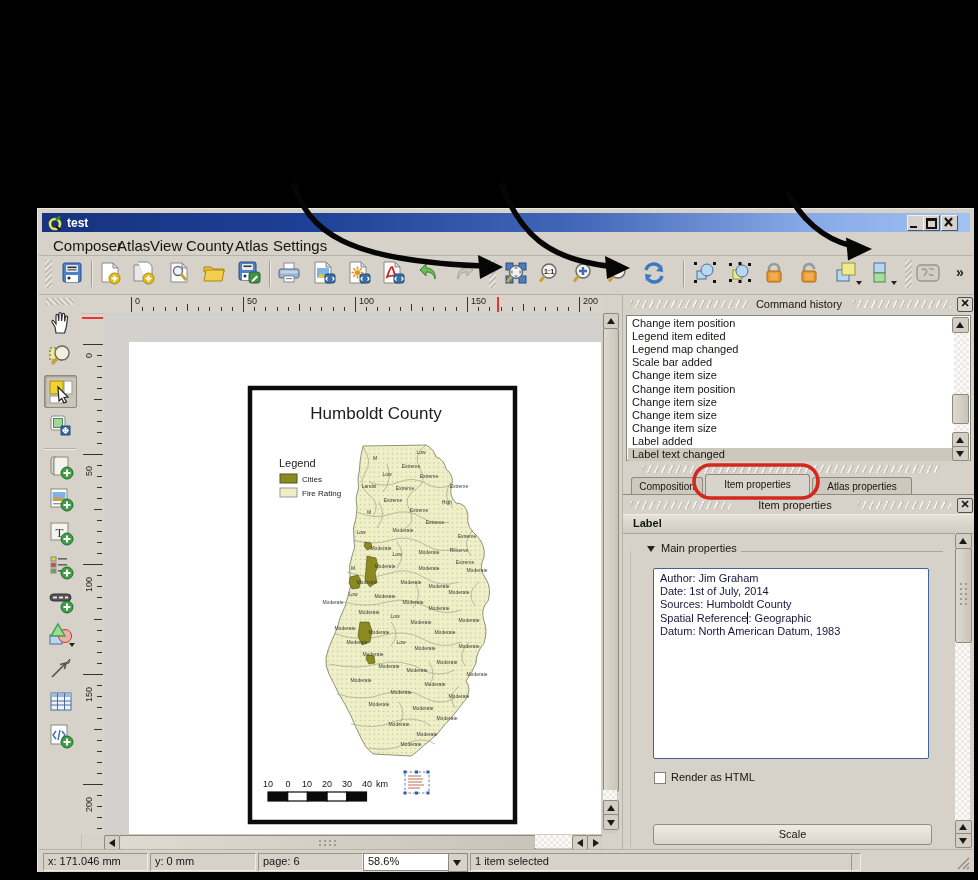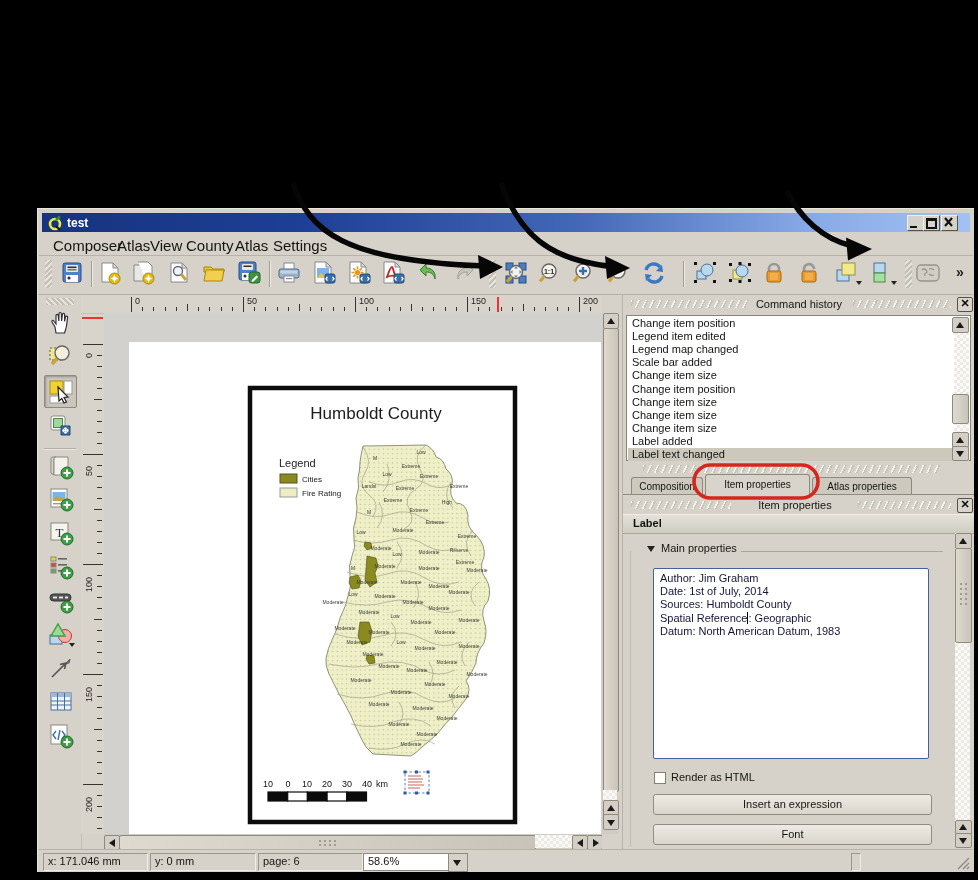--- a/index.html
+++ b/index.html
@@ -718,22 +718,21 @@
     <div class="abs" style="left:30px;top:273px;width:276px;height:191px;background:#fff;border:1px solid #45619d;border-radius:2px;
       font-size:11px;line-height:13.2px;color:#16163a;padding:3px 0 0 6px;box-sizing:border-box">
       Author: Jim Graham<br>
       Date: 1st of July, 2014<br>
       Sources: Humboldt County<br>
       Spatial Reference<span style="border-left:1px solid #000">:</span> Geographic<br>
       Datum: North American Datum, 1983
     </div>
     <div class="abs" style="left:31px;top:477px;width:10px;height:10px;background:#fdfdfb;border:1px solid #858175"></div>
     <div class="abs" style="left:48px;top:476px;font-size:11px;color:#15150f">Render as HTML</div>
-    <div class="btn" style="left:30px;top:499px;width:277px;height:19px;line-height:19px">Insert an expression</div>
-    <div class="btn" style="left:30px;top:529px;width:277px;height:19px;line-height:19px">Font</div>
+    <div class="btn" style="left:30px;top:529px;width:277px;height:19px;line-height:19px">Scale</div>
 
     <div class="abs sbtrack" style="left:332px;top:238px;width:15px;height:313px"></div>
     <div class="sbbtn" style="left:332px;top:238px;width:15px;height:14px">
           <div class="arrowup" style="left:3px;top:4px"></div>
         </div>
     <div class="sbthumb" style="left:332px;top:253px;width:15px;height:93px">
       <svg class="abs" style="left:3px;top:33px" width="9" height="26" viewBox="0 0 9 26">
         <g fill="#8e8a7e">
               <circle cx="2" cy="2" r="1"></circle>
               <circle cx="7" cy="2" r="1"></circle>
@@ -756,20 +755,21 @@
         </div>
   </div>
   <div id="status">
     <div class="sbox" style="left:4px;width:99px">x: 171.046 mm</div>
     <div class="sbox" style="left:111px;width:100px">y: 0 mm</div>
     <div class="sbox" style="left:219px;width:99px">page: 6</div>
     <div class="sbox" style="left:324px;width:85px;background:#fff;border-color:#8e8a7e">58.6%</div>
     <div class="abs" style="left:409px;top:3px;width:18px;height:17px;background:#d6d2c9;border:1px solid #8e8a7e">
       <div class="arrowdn" style="left:4px;top:6px"></div>
     </div>
+    <div class="sbox" style="left:431px;width:377px">1 item selected</div>
     <div class="sbox" style="left:812px;width:4px"></div>
     <svg class="abs" style="right:3px;top:6px" width="14" height="14" viewBox="0 0 14 14">
       <path d="M13 2 L2 13 M13 7 L7 13 M13 11 L11 13" stroke="#8f8b7f" stroke-width="1.4"></path>
     </svg>
   </div>
 </div>
 <svg id="overlay" width="978" height="880" viewBox="0 0 978 880">
   <rect x="694" y="465" width="124" height="33" rx="16.5" fill="none" stroke="#d4281e" stroke-width="3.6"></rect>
   <g fill="#060606" stroke="none">
     <path d="M293,183 C309,231 344,261 484,266" fill="none" stroke="#060606" stroke-width="5.5"></path>

